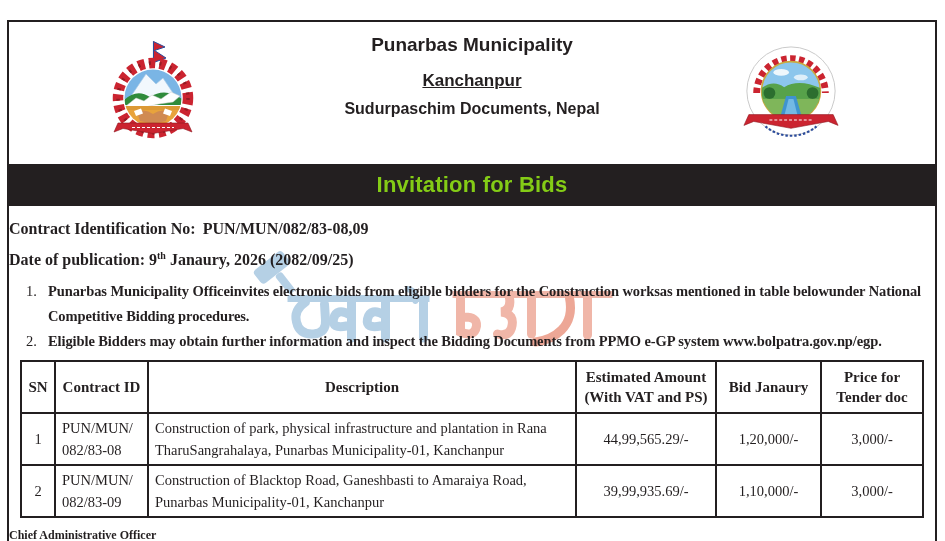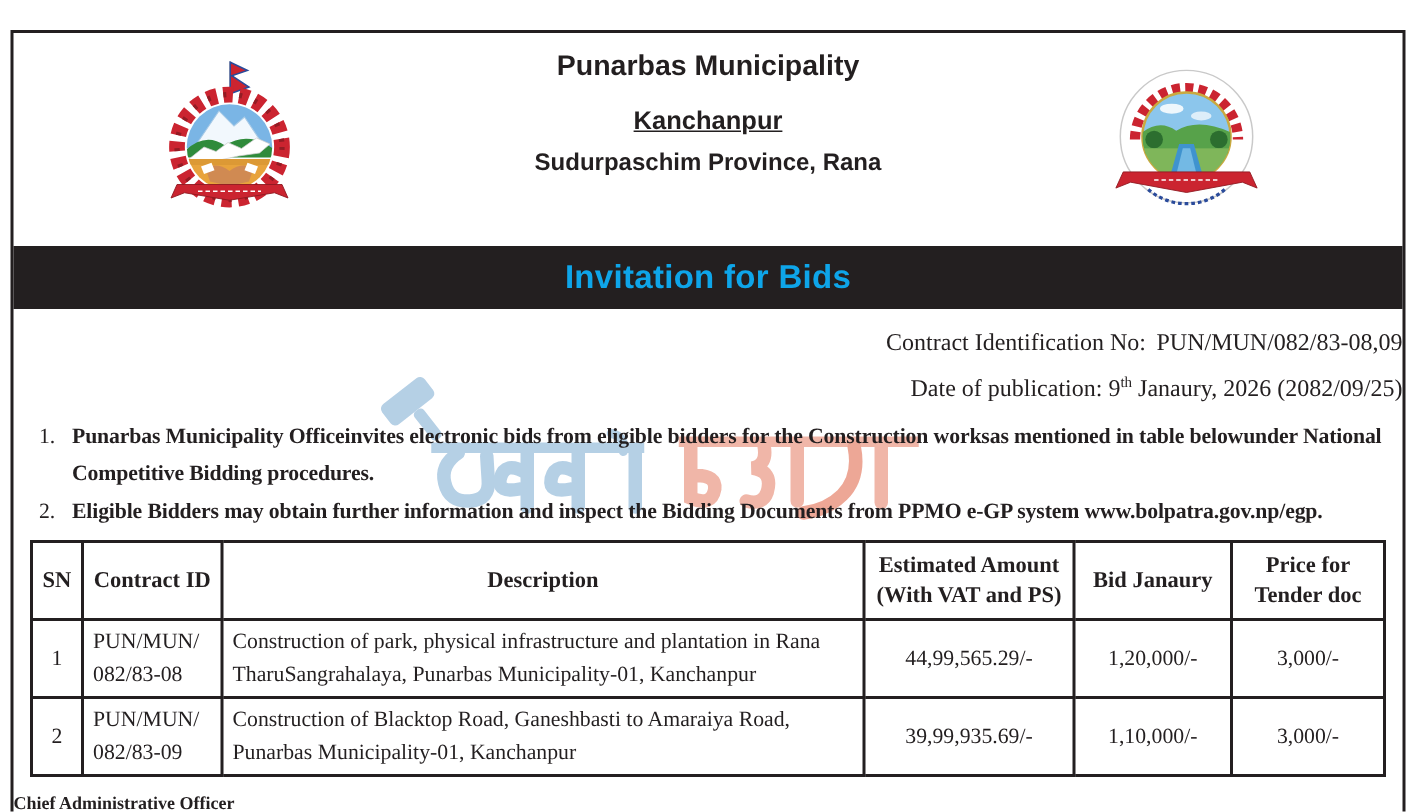--- a/index.html
+++ b/index.html
@@ -28,27 +28,27 @@
   .logo-left  { position: absolute; left: 94px;  top: 16px; }
   .logo-right { position: absolute; left: 731px; top: 20px; }
   .org-block { text-align: center; font-family: "Liberation Sans", sans-serif; font-weight: bold; padding-top: 12px; }
   .org-municipality { font-size: 19px; }
   .org-office { font-size: 27px; margin-top: 10px; }
   .org-district { font-size: 17px; margin-top: 15px; text-decoration: underline; }
   .org-province { font-size: 16px; margin-top: 9px; }
 
   
   .banner {
-    height: 42px; background: #231f20; color: #0ea5e9;
+    height: 42px; background: #231f20; color: #84cc16;
     font-family: "Liberation Sans", sans-serif; font-weight: bold; font-size: 22px;
     text-align: center; line-height: 42px; letter-spacing: 0.2px;
   }
 
   
-  .meta-line { text-align: right; font-weight: normal; font-size: 16px; padding-left: 22px; }
+  .meta-line { text-align: left; font-weight: bold; font-size: 16px; }
   .meta-contract { margin-top: 14px; }
   .meta-date { margin-top: 12px; }
   .meta-line sup { font-size: 10px; }
   .meta-value { margin-left: 7px; }
 
   
   .paragraphs { margin: 10px 14px 0 17px; font-size: 14.5px; line-height: 25px; letter-spacing: -0.1px; }
   .para { display: flex; }
   .para-number { width: 22px; flex: 0 0 22px; }
   .para-text { flex: 1; text-align: justify; font-weight: bold; }
@@ -130,21 +130,21 @@
           <path d="M69 73 l-7 -2.5 l-2 5 l7 2.5 Z" fill="#ffffff"></path>
         </g>
         <path d="M15 85 L85 85 L89 94 L80 90.5 L50 95.5 L20 90.5 L11 94 Z" fill="#cb2430" stroke="#8f1820" stroke-width="0.6"></path>
         <line x1="29" y1="89.5" x2="71" y2="89.5" stroke="#ffffff" stroke-width="1.1" stroke-dasharray="3 2"></line>
       </svg>
     </div>
 
     <div class="org-block">
       <div class="org-municipality">Punarbas Municipality</div>
       <div class="org-district">Kanchanpur</div>
-      <div class="org-province">Sudurpaschim Province, Rana</div>
+      <div class="org-province">Sudurpaschim Documents, Nepal</div>
     </div>
 
     <div class="logo-right">
       <svg viewBox="0 0 104 106" width="102" height="104">
         <defs>
             <clipPath id="clipR">
               <circle cx="52" cy="50" r="30"></circle>
             </clipPath>
           </defs>
         <circle cx="52" cy="50" r="45" fill="#ffffff" stroke="#c9c9c9" stroke-width="1"></circle>

